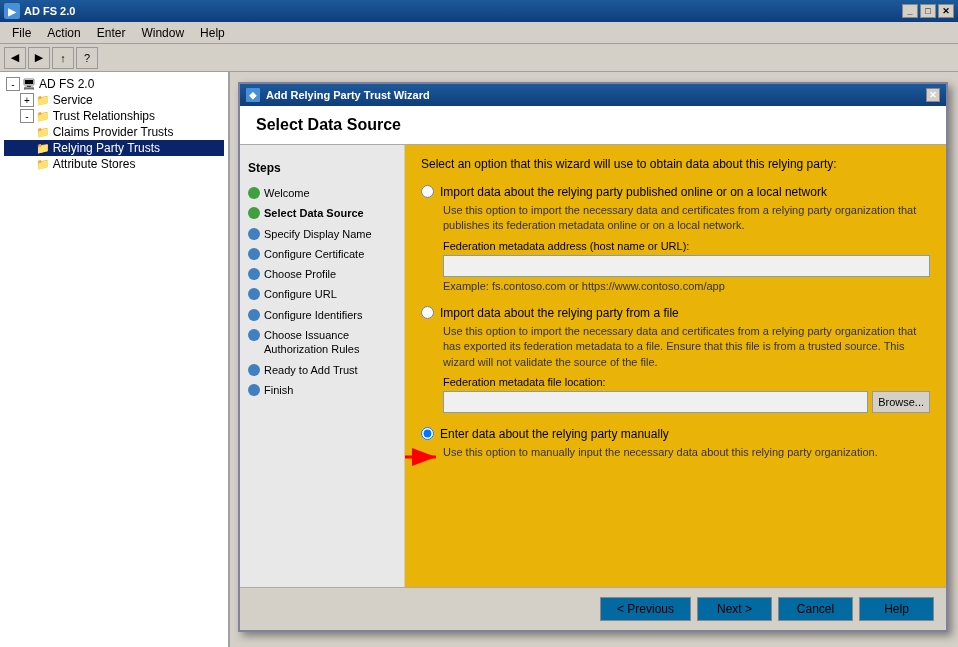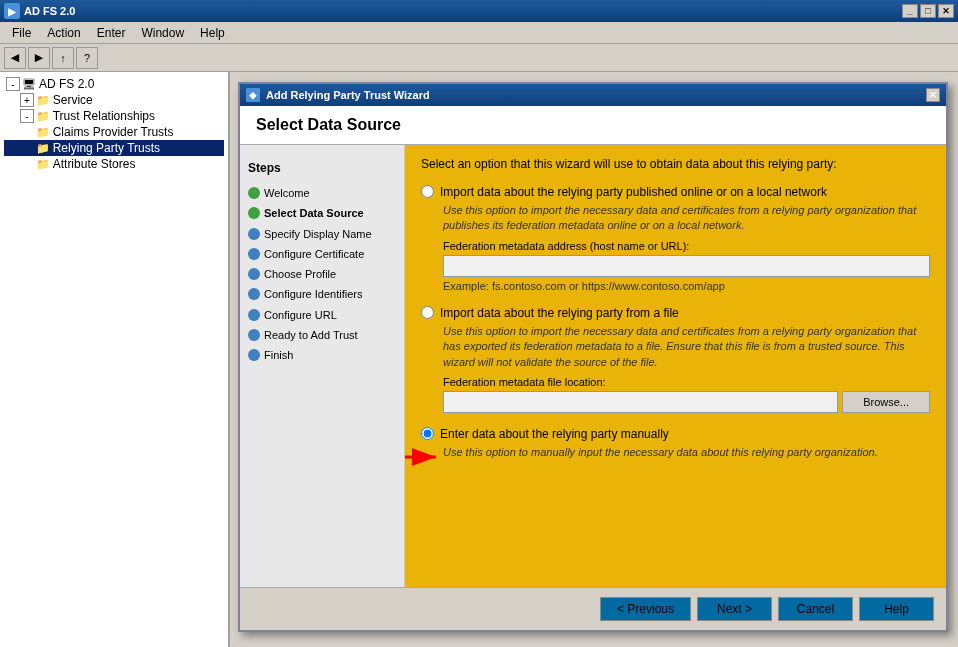--- a/index.html
+++ b/index.html
@@ -242,21 +242,20 @@
     }
     .radio-label input[type="radio"] {
       margin-right: 6px;
     }
     .radio-desc {
       font-size: 11px;
       color: #333;
       padding-left: 22px;
       margin-bottom: 6px;
       line-height: 1.4;
-      font-style: italic;
     }
     .field-label {
       font-size: 11px;
       padding-left: 22px;
       margin-bottom: 3px;
     }
     .text-input {
       display: block;
       margin-left: 22px;
       width: calc(100% - 22px);
@@ -286,21 +285,21 @@
     .file-input {
       flex: 1;
       height: 22px;
       border: 1px solid #7f9db9;
       background: #f0f0f0;
       padding: 2px 4px;
       font-size: 11px;
     }
     .browse-btn {
       height: 22px;
-      padding: 0 20px;
+      padding: 0 5px;
       background: #d4d0c8;
       border: 1px solid #999;
       font-size: 11px;
       cursor: pointer;
       white-space: nowrap;
     }
 
     
     .wizard-footer {
       background: #d4d0c8;
@@ -416,25 +415,29 @@
           <div class="step-item">
             <div class="step-dot"></div>
             <span>Configure Certificate</span>
           </div>
           <div class="step-item">
             <div class="step-dot"></div>
             <span>Choose Profile</span>
           </div>
           <div class="step-item">
             <div class="step-dot"></div>
+            <span>Configure URL</span>
+          </div>
+          <div class="step-item">
+            <div class="step-dot"></div>
             <span>Configure Identifiers</span>
           </div>
           <div class="step-item">
             <div class="step-dot"></div>
-            <span>Configure URL</span>
+            <span>Choose Issuance Authorization Rules</span>
           </div>
           <div class="step-item">
             <div class="step-dot"></div>
             <span>Ready to Add Trust</span>
           </div>
           <div class="step-item">
             <div class="step-dot"></div>
             <span>Finish</span>
           </div>
         </div>

